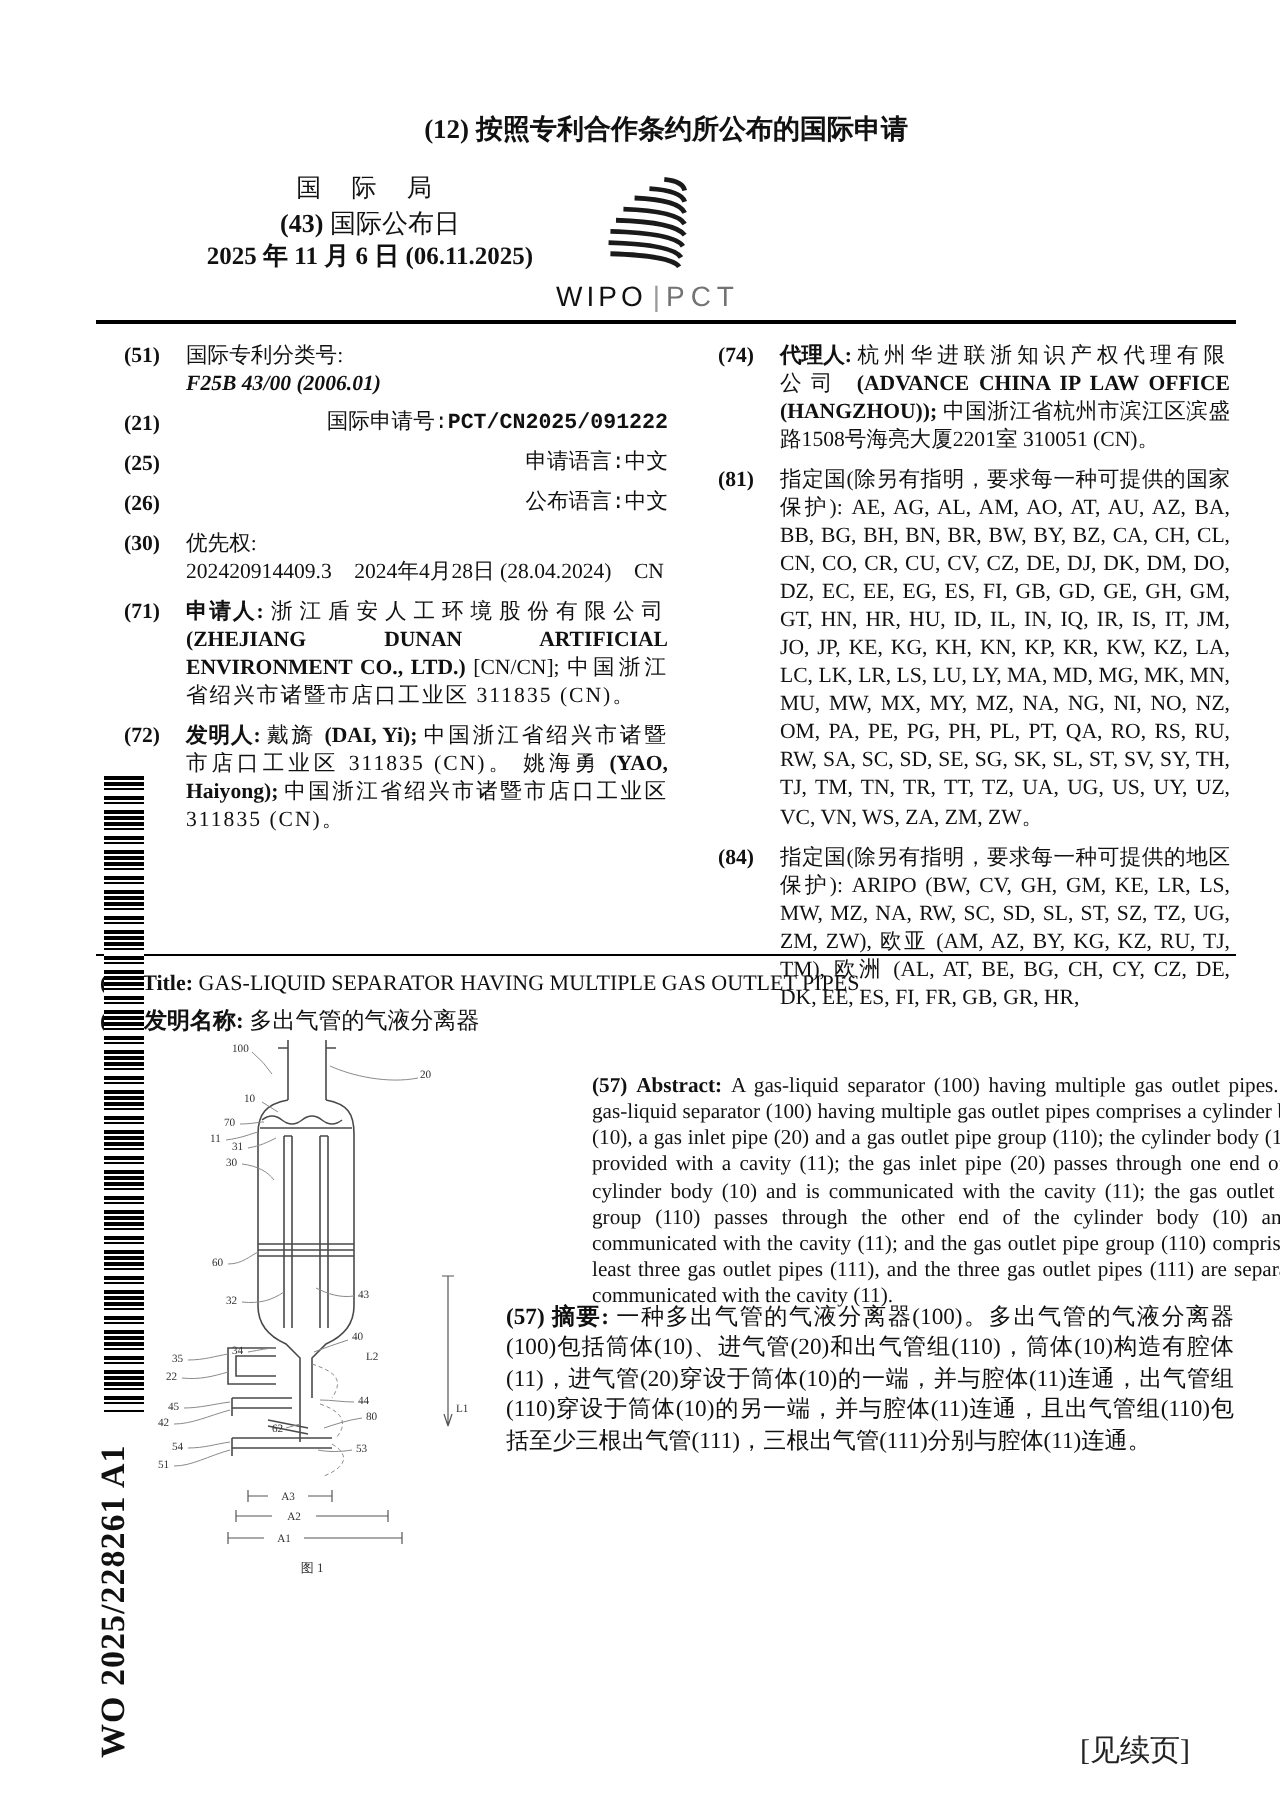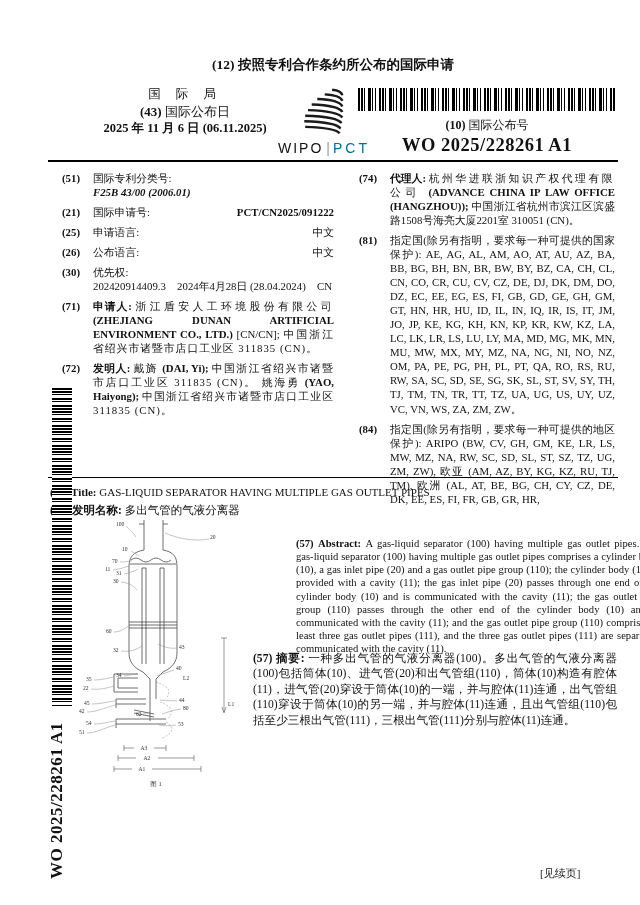--- a/index.html
+++ b/index.html
@@ -13,37 +13,37 @@
   .hdr-left{position:absolute;left:82px;top:86px;width:206px;text-align:center;
             font-size:13px;line-height:1.35;}
   .hdr-left .bureau{letter-spacing:6px;font-size:12.5px;}
   .hdr-left .pubdate{font-weight:bold;font-size:12.5px;}
   .logo{position:absolute;left:278px;top:86px;width:86px;text-align:center;}
   .logo .mark{display:block;margin:0 auto;}
   .logo .wordmark{font-family:"Liberation Sans","DejaVu Sans",sans-serif;
                   font-size:14px;margin-top:2px;white-space:nowrap;}
   .logo .wipo{font-weight:normal;letter-spacing:2px;}
   .logo .sep{color:#999;font-weight:normal;padding:0 3px;}
-  .logo .pct{letter-spacing:3px;color:#0369a1;}
+  .logo .pct{letter-spacing:3px;color:#737373;}
   .hdr-right{position:absolute;left:356px;top:88px;width:262px;text-align:center;}
   .barcode-h{width:258px;height:23px;margin:0 auto 6px auto;
     background:repeating-linear-gradient(90deg,#000 0 2px,#fff 2px 3px,#000 3px 5px,#fff 5px 6px,
     #000 6px 7px,#fff 7px 10px,#000 10px 13px,#fff 13px 14px,#000 14px 15px,#fff 15px 17px,
     #000 17px 18px,#fff 18px 21px);}
   .pubnum-label{font-size:12px;}
   .pubnum-value{font-size:18.5px;font-weight:bold;letter-spacing:0.5px;margin-top:1px;}
   .rule-main{position:absolute;left:48px;top:160px;width:570px;height:2px;background:#000;}
   .rule-thin{position:absolute;left:48px;top:477px;width:570px;height:1px;background:#000;}
   
   .col{position:absolute;font-size:10.8px;line-height:1.3;}
   .col-l{left:50px;top:171px;width:284px;}
   .col-r{left:347px;top:171px;width:268px;}
   .field{position:relative;padding-left:31px;margin-bottom:6px;text-align:justify;margin-left:12px;}
   .fnum{position:absolute;left:0;top:0;font-weight:bold;}
-  .kv{display:flex;justify-content:space-between;}
+  .kv{display:flex;justify-content:flex-end;font-family:Liberation Mono, monospace;}
   .prio-row{display:flex;justify-content:space-between;padding-right:2px;}
   .sp2{letter-spacing:2.5px;}
   .sp1{letter-spacing:1px;}
   
   .title-en{position:absolute;left:50px;top:486px;width:568px;font-size:11px;}
   .title-cn{position:absolute;left:50px;top:503px;width:568px;font-size:11.5px;}
   .abstract-en{position:absolute;left:253px;top:537px;width:364px;
                font-size:10.6px;line-height:1.24;text-align:justify;margin-left:43px;}
   .abstract-cn{position:absolute;left:253px;top:651px;width:364px;
                font-size:11.6px;line-height:1.33;text-align:justify;}
@@ -53,21 +53,21 @@
   .fig-leader{stroke:#8a8a8a;stroke-width:0.5;fill:none;}
   .fig-dim{stroke:#555;stroke-width:0.6;fill:none;}
   
   .barcode-v{position:absolute;left:52px;top:388px;width:20px;height:318px;
     background:repeating-linear-gradient(#000 0 2px,#fff 2px 3px,#000 3px 5px,#fff 5px 6px,
     #000 6px 7px,#fff 7px 10px,#000 10px 12px,#fff 12px 13px,#000 13px 14px,#fff 14px 17px,
     #000 17px 19px,#fff 19px 20px);}
   .side-pubnum{position:absolute;left:47px;top:703px;height:176px;
     writing-mode:vertical-rl;transform:rotate(180deg);
     font-size:17px;font-weight:bold;letter-spacing:0.5px;white-space:nowrap;}
-  .footer-cont{position:absolute;left:540px;top:866px;font-size:11px;color:#222;}
+  .footer-cont{position:absolute;left:540px;top:866px;font-size:15px;color:#222;}
 </style>
 </head>
 <body>
 
 <div class="page">
 
   <div class="line12">
     <span>(12)</span>
     <span>按照专利合作条约所公布的国际申请</span>
   </div>
@@ -92,28 +92,20 @@
         <path d="M 15 32 Q 50 33 54 40"></path>
         <path d="M 14 38 Q 49 39 53 46"></path>
         <path d="M 15 44 Q 48 45 52 51"></path>
       </g>
     </svg>
     <div class="wordmark">
       <span class="wipo">WIPO</span><span class="sep">|</span><span class="pct">PCT</span>
     </div>
   </div>
 
-  <div class="hdr-right">
-    <div class="barcode-h"></div>
-    <div class="pubnum-label">
-      <span class="b">(10)</span>
-      <span>国际公布号</span>
-    </div>
-    <div class="pubnum-value">WO 2025/228261 A1</div>
-  </div>
 
   <div class="rule-main"></div>
 
   <div class="col col-l">
     <div class="field">
       <span class="fnum">(51)</span>
       <div>国际专利分类号:</div>
       <div class="bi">F25B 43/00 (2006.01)</div>
     </div>
     <div class="field">

